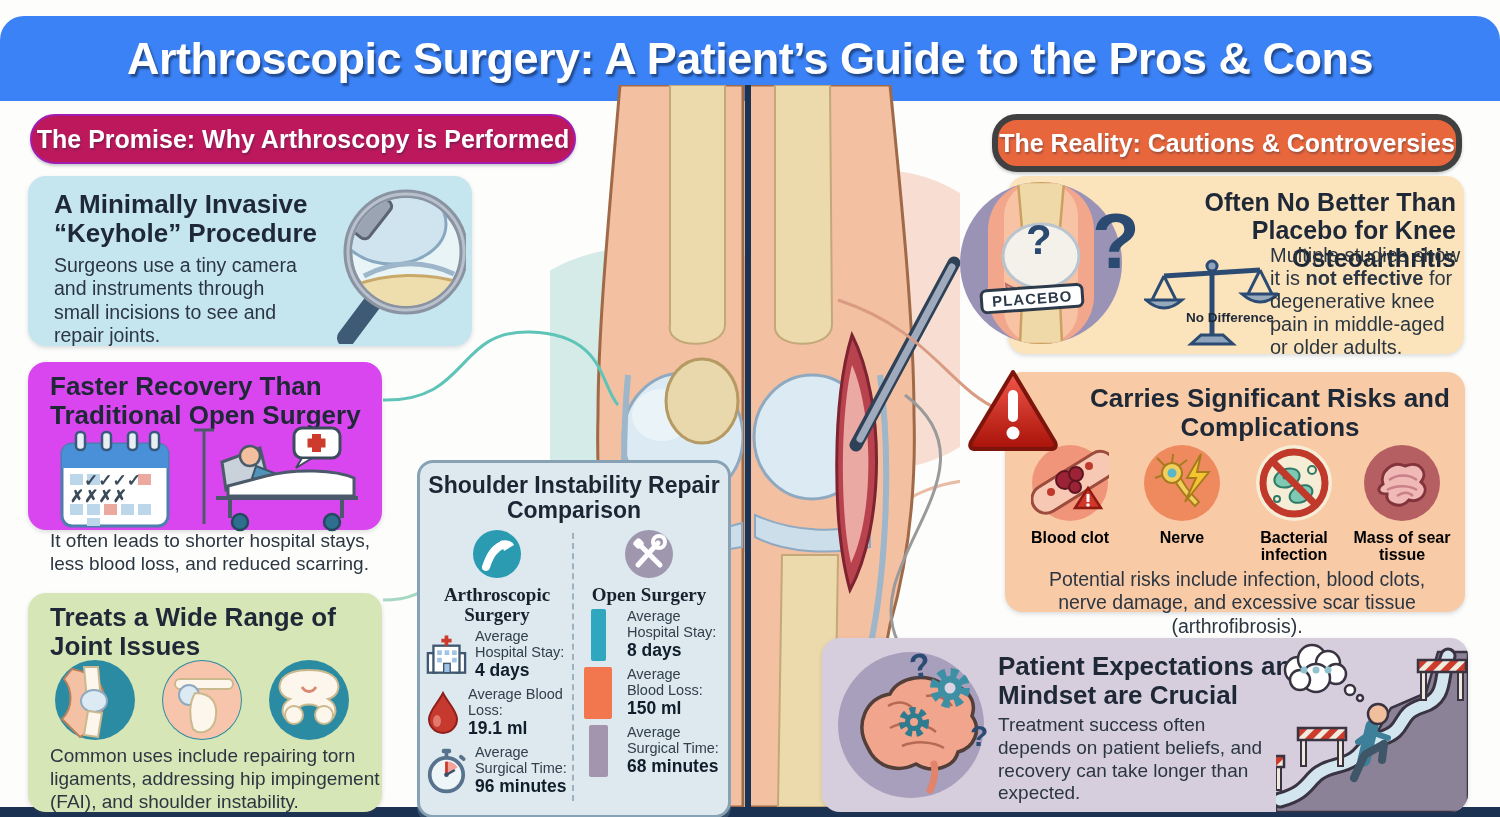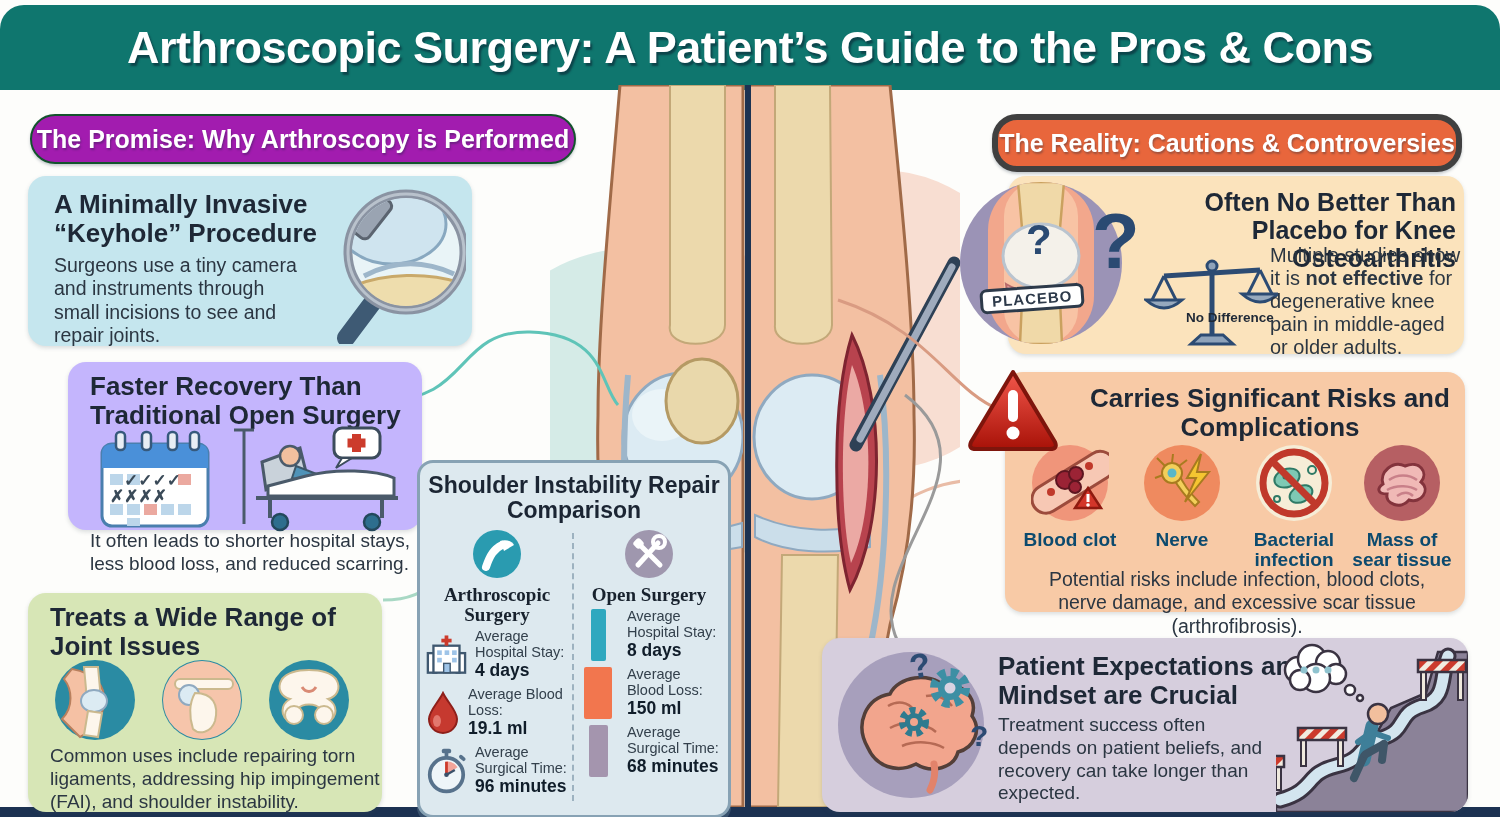--- a/index.html
+++ b/index.html
@@ -2,41 +2,41 @@
 <html><head>
 <meta charset="utf-8">
 <style>
   html,body{margin:0;padding:0;background:#ffffff;}
   .stage{position:relative;width:1500px;height:817px;overflow:hidden;background:#fdfdfb;
          font-family:"Liberation Sans",sans-serif;color:#222b36;}
   .abs{position:absolute;}
   svg text{font-family:"Liberation Sans",sans-serif;}
 
   
-  .banner{left:0;top:5px;width:1500px;height:85px;background:#0f766e;border-radius:24px 24px 0 0;
+  .banner{left:0;top:16px;width:1500px;height:85px;background:#3b82f6;border-radius:24px 24px 0 0;
           display:flex;align-items:center;justify-content:center;}
   .banner .t{color:#fff;font-size:45px;font-weight:bold;letter-spacing:-.5px;
              text-shadow:2px 3px 2px rgba(10,20,40,.5);white-space:nowrap;}
   .bottombar{left:0;top:807px;width:1500px;height:10px;background:#1c3252;}
   .divider{left:745px;top:85px;width:6px;height:722px;background:#1c3252;z-index:4;}
 
   
   .pill{height:46px;border-radius:25px;display:flex;align-items:center;justify-content:center;z-index:5;
         box-shadow:0 2px 3px rgba(30,50,70,.25);}
   .pill span{color:#fff;font-size:25px;font-weight:bold;text-shadow:1px 2px 2px rgba(20,40,60,.35);white-space:nowrap;}
-  .pill-left{left:30px;top:114px;width:542px;background:#a21caf;border:2px solid #14532d;}
+  .pill-left{left:30px;top:114px;width:542px;background:#be185d;border:2px solid #a21caf;}
   .pill-right{left:992px;top:114px;width:458px;background:#e8663c;border:6px solid #404040;}
 
   
   .card{border-radius:18px;z-index:3;box-shadow:0 2px 4px rgba(60,80,90,.18);}
   .ctitle{font-weight:bold;color:#1e2836;line-height:1.12;}
   .cbody{color:#2b3642;line-height:1.2;}
 
   .card1{left:28px;top:176px;width:444px;height:170px;background:#c5e6ee;}
-  .card2{left:28px;top:362px;width:354px;height:168px;background:#c4b5fd;margin-left:40px;}
+  .card2{left:28px;top:362px;width:354px;height:168px;background:#d946ef;}
   .card3{left:28px;top:593px;width:354px;height:219px;background:#d7e6b6;}
   .cardP{left:1008px;top:176px;width:456px;height:178px;background:#fbe3bc;}
   .cardR{left:1005px;top:372px;width:460px;height:240px;background:#f8caa6;}
   .cardM{left:822px;top:638px;width:646px;height:174px;background:#d6cedd;}
 
   .panel{left:417px;top:460px;width:308px;height:352px;background:#dde9ef;border:3px solid #87a2b4;
          border-radius:16px;z-index:5;box-shadow:0 5px 0 rgba(110,140,160,.35);}
   .panel .ptitle{position:absolute;left:0;top:10px;width:100%;text-align:center;
                  font-size:23px;font-weight:bold;color:#1b2533;line-height:1.1;}
   .pcol{position:absolute;top:66px;width:146px;display:flex;flex-direction:column;align-items:center;}
@@ -46,21 +46,21 @@
   .stat{display:flex;align-items:center;gap:8px;width:142px;margin-top:2px;height:56px;}
   .stat .txt{width:100px;}
   .stat .lab{font-size:14.5px;color:#33404c;line-height:1.1;}
   .stat .val{font-size:17.5px;font-weight:bold;color:#101d2a;line-height:1.1;}
   .bar{border-radius:2px;}
 
   .qmark{font-weight:bold;color:#2a4a72;z-index:6;}
   .tag{background:#fff;border:3px solid #2d3a4a;border-radius:7px;color:#2d3a4a;
        font-weight:bold;font-size:15px;letter-spacing:1px;padding:1px 9px;z-index:7;}
   .riskitem{position:absolute;width:110px;text-align:center;}
-  .risklab{font-size:19px;font-weight:bold;color:#0c4a6e;line-height:1.05;margin-top:4px;}
+  .risklab{font-size:16px;font-weight:bold;color:#000000;line-height:1.05;margin-top:4px;}
   .circ{border-radius:50%;}
 </style>
 </head>
 <body>
 
 <div class="stage">
 
   <svg class="abs" style="left:550px;top:85px;z-index:1;" width="410" height="722" viewBox="0 0 410 722">
     <defs>
       <clipPath id="clipL">

